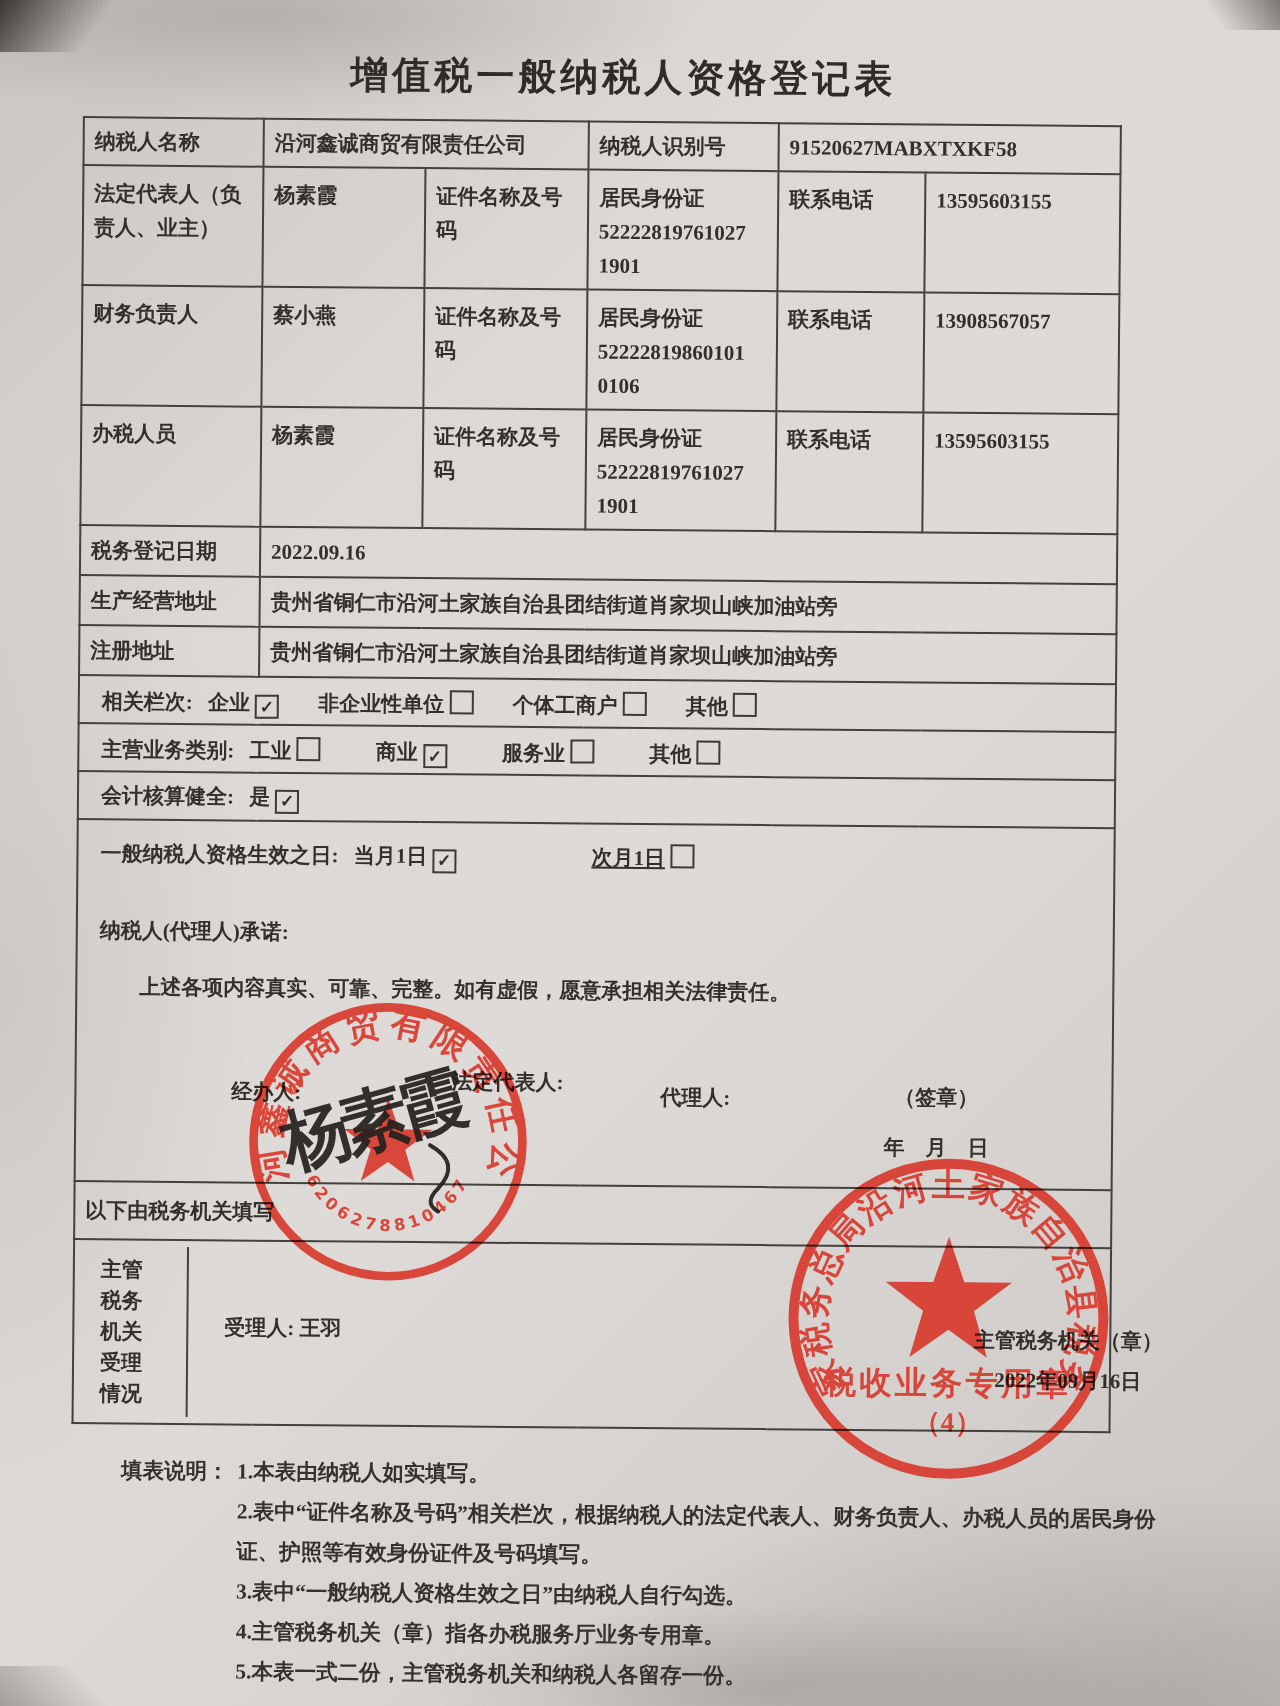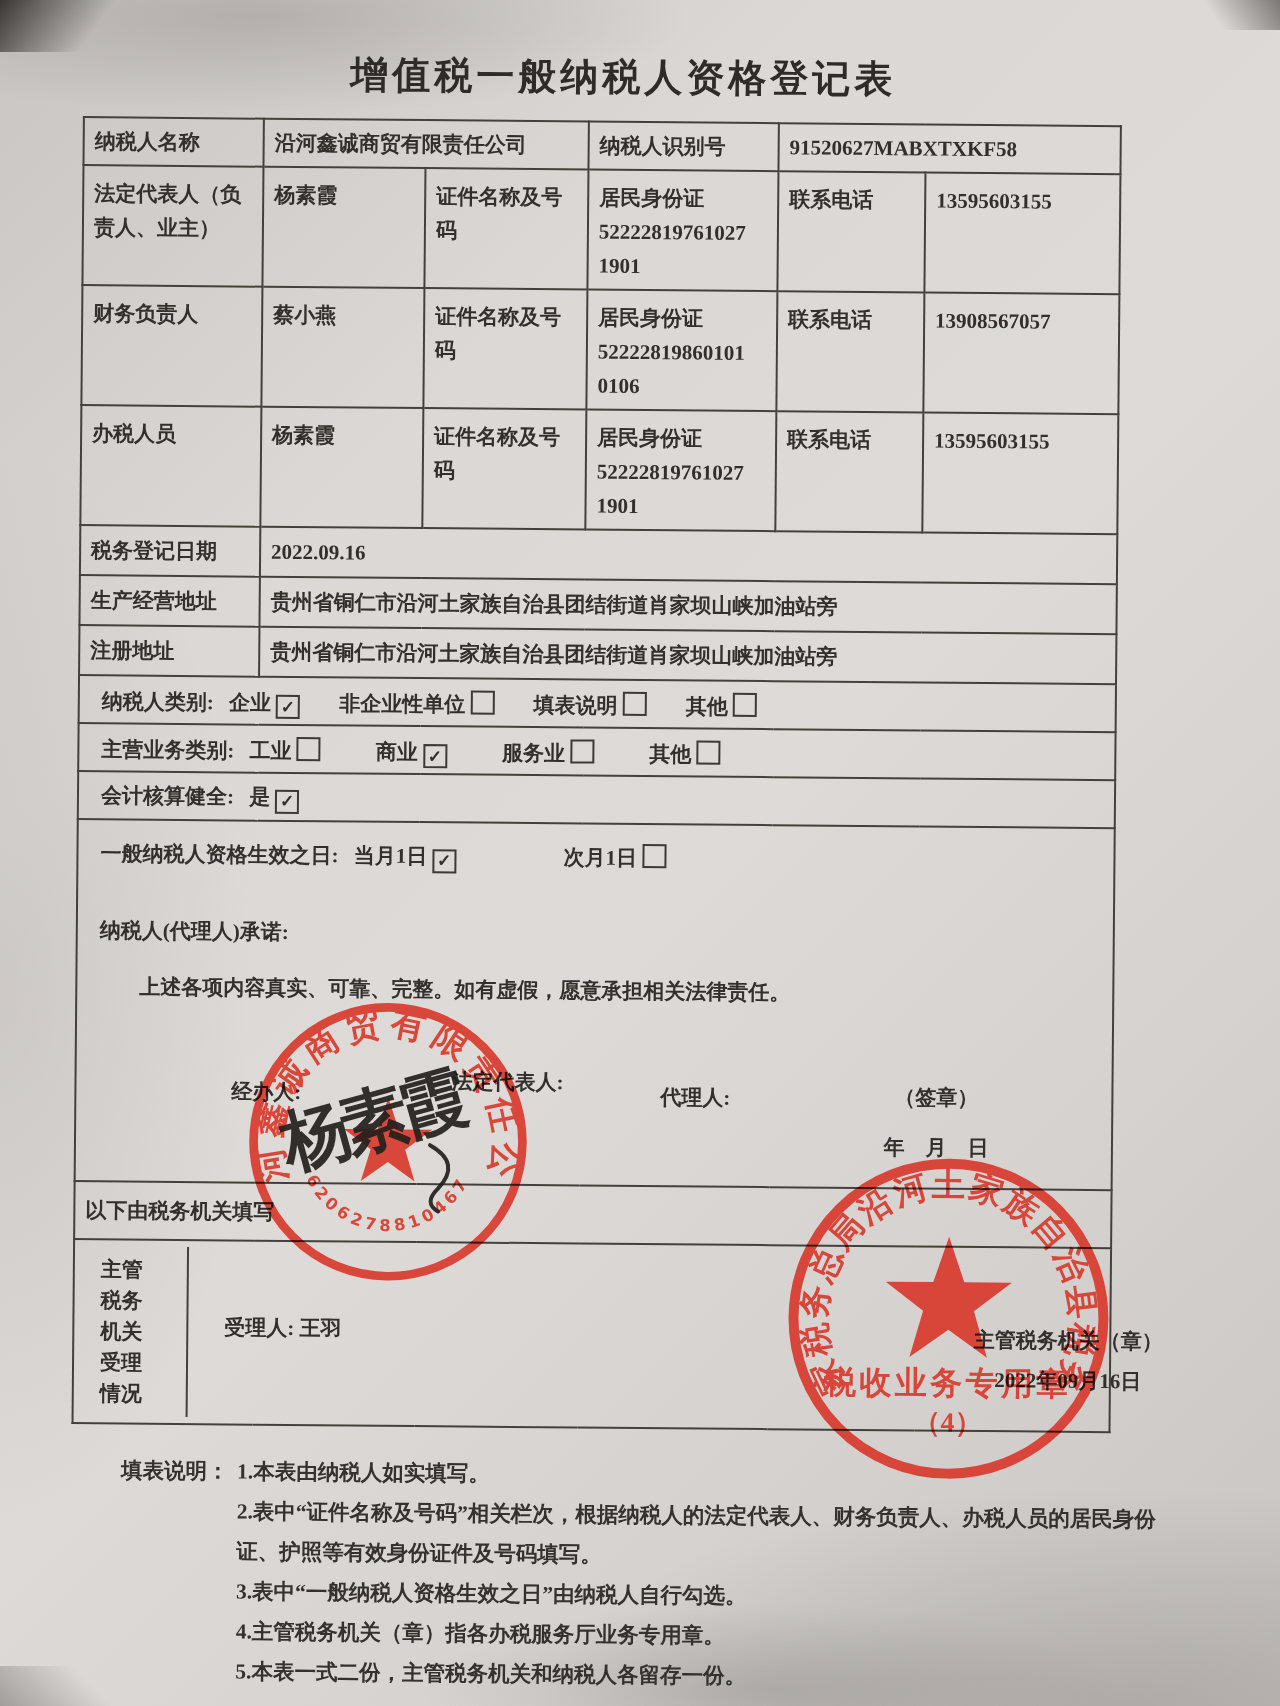--- a/index.html
+++ b/index.html
@@ -41,21 +41,21 @@
   tr.chk td{padding-left:22px;}
   .opt{margin-right:34px;white-space:nowrap;}
   .opt-wide .opt{margin-right:50px;}
   .cbox{display:inline-flex;width:20px;height:20px;border:2px solid #3d3934;
     align-items:center;justify-content:center;font-size:17px;line-height:1;
     margin-left:5px;position:relative;top:3px;font-weight:700;}
   .grp-label{margin-right:10px;}
 
   td.promise-cell{position:relative;height:348px;padding:0;vertical-align:top;}
   .eff{position:absolute;top:16px;left:22px;white-space:nowrap;}
-  .eff .opt2{margin-left:68px;}
+  .eff .opt2{margin-left:96px;text-decoration:underline;}
   .promise-title{position:absolute;top:96px;left:22px;}
   .promise-body{position:absolute;top:152px;left:62px;width:900px;}
   .sign-operator{position:absolute;top:256px;left:155px;}
   .sign-legal{position:absolute;top:244px;left:375px;}
   .sign-agent{position:absolute;top:258px;left:584px;}
   .sign-seal{position:absolute;top:256px;left:760px;width:200px;text-align:center;}
   .sign-date{position:absolute;top:306px;left:760px;width:200px;text-align:center;white-space:pre;}
 
   td.fill-header{height:44px;padding-left:28px;font-weight:700;}
 
@@ -150,24 +150,24 @@
       <td colspan="5">贵州省铜仁市沿河土家族自治县团结街道肖家坝山峡加油站旁</td>
     </tr>
 
     <tr class="single">
       <td>注册地址</td>
       <td colspan="5">贵州省铜仁市沿河土家族自治县团结街道肖家坝山峡加油站旁</td>
     </tr>
 
     <tr class="chk">
       <td colspan="6">
-        <span class="grp-label">纳税人类别:</span>
+        <span class="grp-label">相关栏次:</span>
         <span class="opt"><span>企业</span><span class="cbox">✓</span></span>
         <span class="opt"><span>非企业性单位</span><span class="cbox"></span></span>
-        <span class="opt"><span>填表说明</span><span class="cbox"></span></span>
+        <span class="opt"><span>个体工商户</span><span class="cbox"></span></span>
         <span class="opt"><span>其他</span><span class="cbox"></span></span>
       </td>
     </tr>
 
     <tr class="chk">
       <td colspan="6" class="opt-wide">
         <span class="grp-label">主营业务类别:</span>
         <span class="opt"><span>工业</span><span class="cbox"></span></span>
         <span class="opt"><span>商业</span><span class="cbox">✓</span></span>
         <span class="opt"><span>服务业</span><span class="cbox"></span></span>

